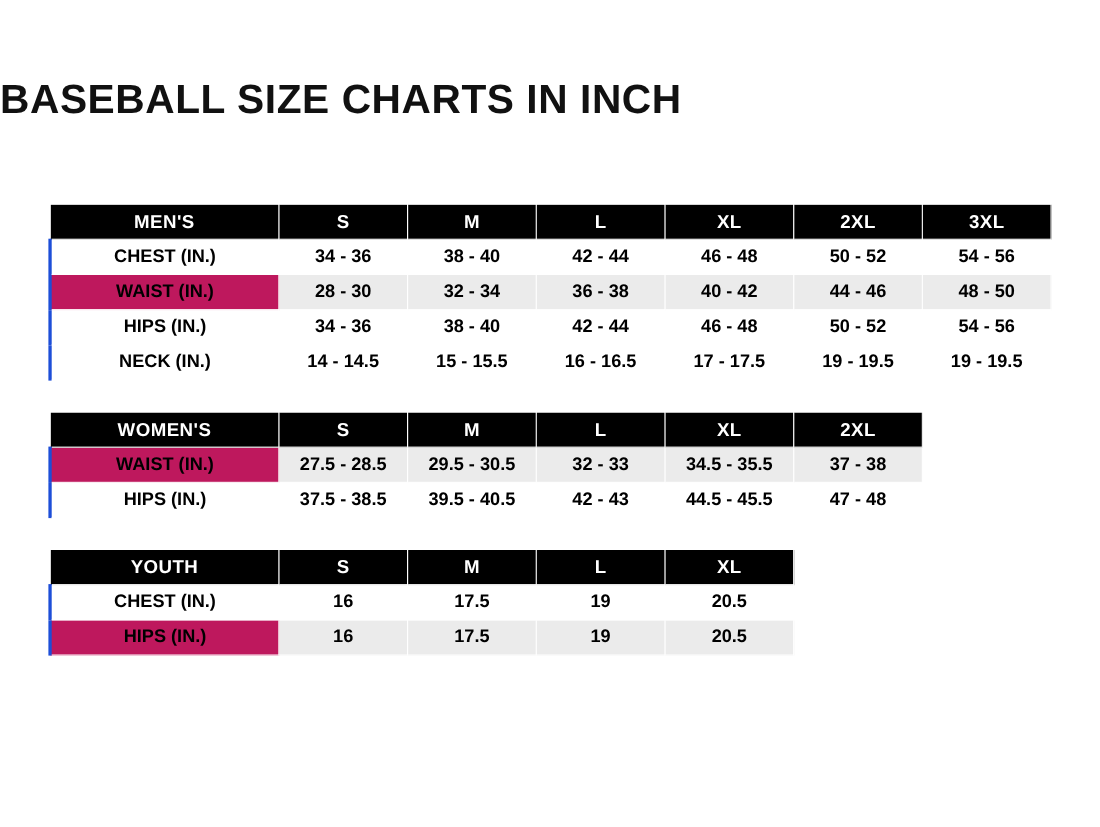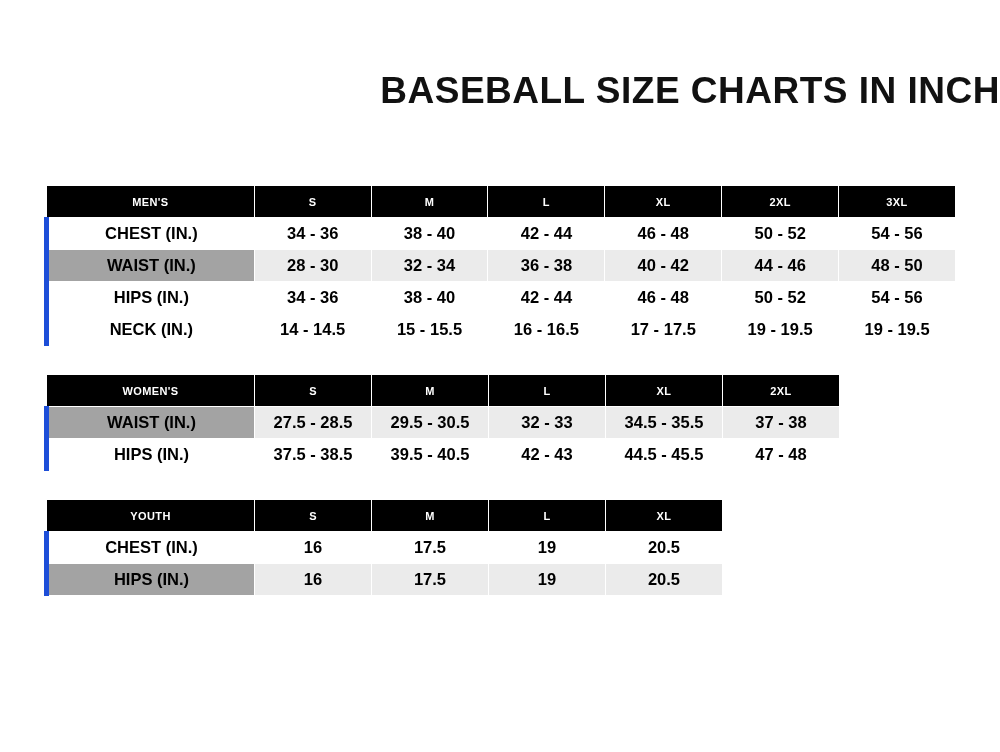--- a/index.html
+++ b/index.html
@@ -18,21 +18,21 @@
     position: relative;
     width: 1000px;
     height: 752px;
     background: #ffffff;
   }
   .title {
     position: absolute;
     top: 70px;
     left: 0;
     width: 1000px;
-    text-align: right;
+    text-align: left;
     font-size: 37px;
     font-weight: bold;
     letter-spacing: 0.5px;
     color: #111111;
     font-family: "Liberation Sans", sans-serif;
   }
 
   .tables {
     position: absolute;
     top: 185px;
@@ -54,44 +54,44 @@
     height: 31px;
     padding: 0 4px;
     white-space: nowrap;
     font-family: "Liberation Sans", sans-serif;
   }
 
   
   tr.head-row td {
     background: #000000;
     color: #ffffff;
-    font-size: 11px;
+    font-size: 17px;
     letter-spacing: 0.4px;
   }
   tr.head-row td.row-label-head {
     text-align: center;
   }
 
   
   tr.band-light td { background: #ffffff; }
   tr.band-dark td  { background: #ebebeb; }
 
   td.row-label {
     text-align: center;
     background: #ffffff;
     border: 1px solid #ffffff;
   }
-  tr.band-dark td.row-label { background: #a3a3a3; margin-top: 31px; }
+  tr.band-dark td.row-label { background: #be185d; margin-top: 31px; }
 
   
   table.size-table tbody td {
     border: 1px solid #ffffff;
   }
   table.size-table tbody tr td:first-child {
-    border-left: 5px solid #1d4ed8;
+    border-left: 3px solid #1d4ed8;
   }
 
   
   .t-men col.c0 { width: 208px; }
   .t-men col.c  { width: 117px; }
 
   .t-women col.c0 { width: 208px; }
   .t-women col.c  { width: 117px; }
 
   .t-youth col.c0 { width: 208px; }

